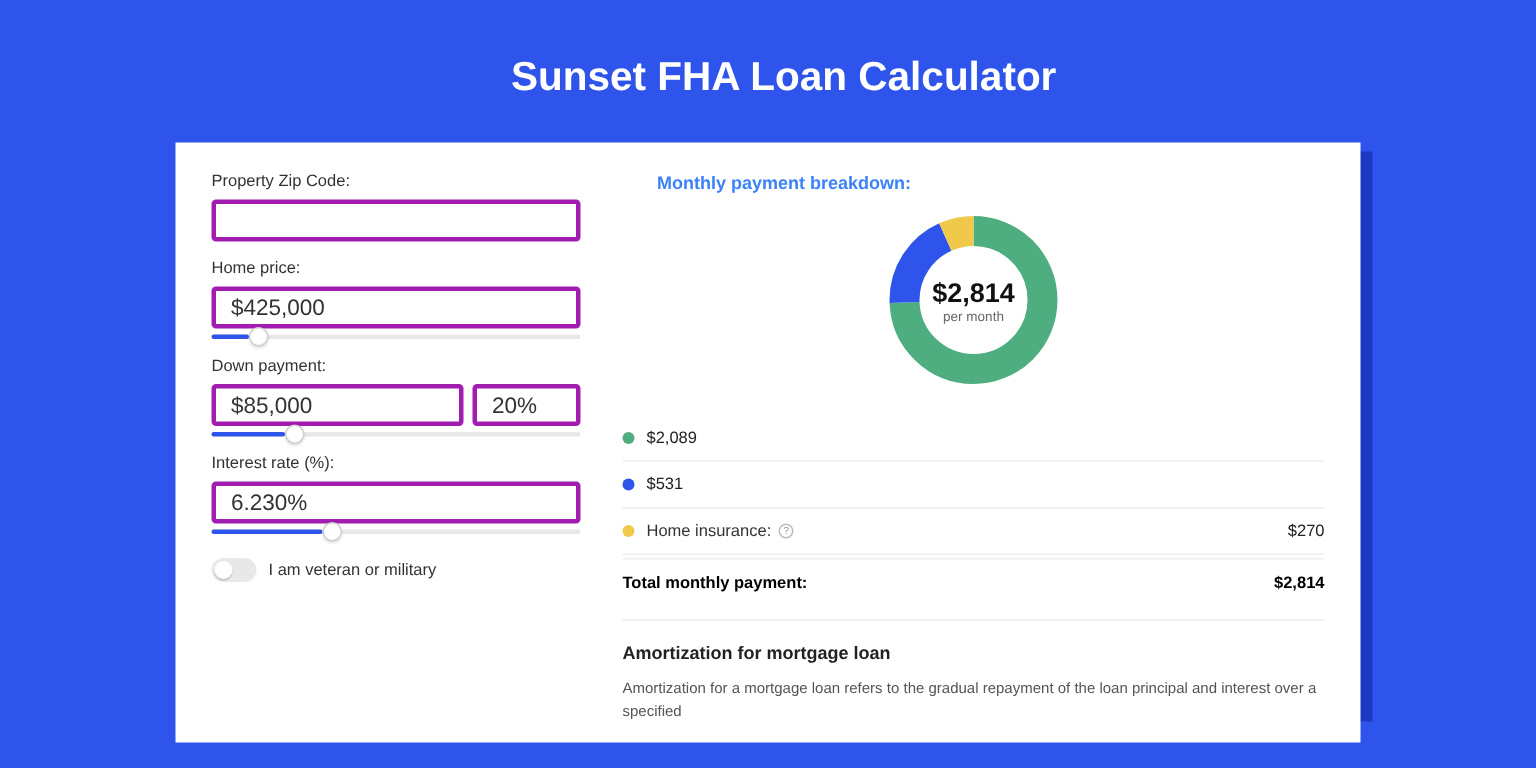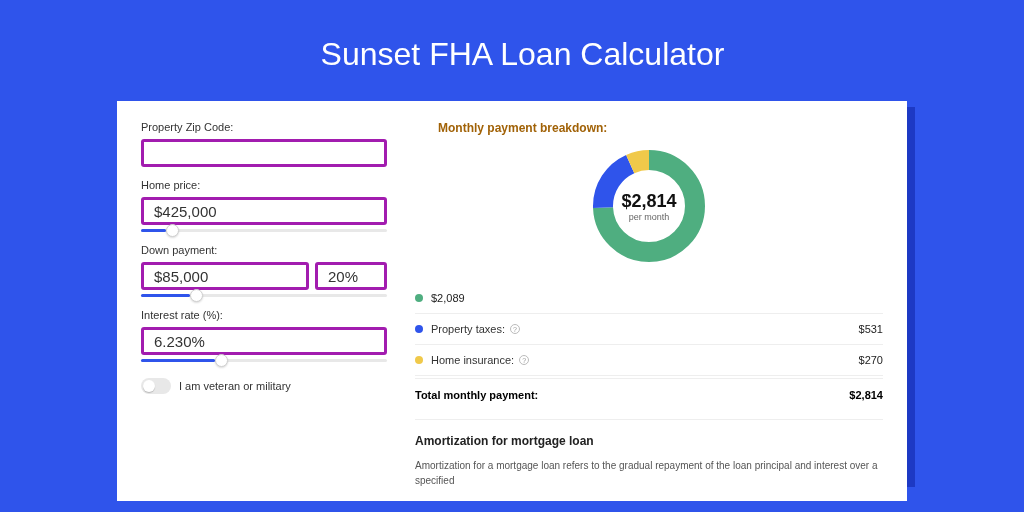--- a/index.html
+++ b/index.html
@@ -1,17 +1,17 @@
 <!DOCTYPE html>
 <html><head>
 <meta charset="utf-8">
 <style>
   * { box-sizing: border-box; margin: 0; padding: 0; }
   body { font-family: -apple-system, BlinkMacSystemFont, "Segoe UI", Arial, sans-serif; background:#2f54eb; width:1024px; height:512px; overflow:hidden; }
-  .page-title { color:#fff; font-size:32px; font-weight:400; text-align:center; padding:36px 0 28px;margin-left:21px; }
+  .page-title { color:#fff; font-size:27px; font-weight:700; text-align:center; padding:36px 0 28px;margin-left:21px; }
   .card { background:#fff; margin:0 auto; width:790px; padding:20px 24px 0; display:flex; gap:28px; height:400px; overflow:hidden; }
   .card-shadow { position:relative; }
   .card-shadow::before { content:""; position:absolute; top:6px; right:-8px; width:790px; height:380px; background:#1d39c4; }
   .card-shadow .card { position:relative; }
   .left { width:246px; flex:0 0 246px; }
   .right { flex:1; }
   .lbl { font-size:11px; color:#333; margin-bottom:6px; display:block; }
   .input { width:100%; height:28px; border:3px solid #a21caf; border-radius:3px; padding:0 10px; font-size:15px; color:#333; background:#fff; }
   .field { margin-bottom:12px; }
   .slider-track { height:3px; background:#e8e8e8; margin-top:4px; position:relative; border-radius:2px; }
@@ -19,21 +19,21 @@
   .slider-handle { position:absolute; top:-5px; width:13px; height:13px; background:#fff; border:1px solid #d0d0d0; border-radius:50%; box-shadow:0 1px 2px rgba(0,0,0,.15); }
   .two { display:flex; gap:6px; }
   .two .input:first-child { flex:1; }
   .two .input:last-child { width:72px; }
   .periods { display:flex; gap:4px; }
   .period-btn { width:36px; height:24px; border:1px solid #d9d9d9; background:#fff; font-size:11px; border-radius:3px; cursor:pointer; color:#333; }
   .period-btn.active { background:#dbe4ff; border-color:#7a97f0; color:#2f3a8f; }
   .toggle-row { display:flex; align-items:center; gap:8px; margin-top:16px; font-size:11px; color:#333; }
   .toggle { width:30px; height:16px; background:#e8e8e8; border-radius:8px; position:relative; cursor:pointer; }
   .toggle::after { content:""; position:absolute; left:2px; top:2px; width:12px; height:12px; background:#fff; border-radius:50%; box-shadow:0 1px 1px rgba(0,0,0,.2); }
-  .section-title { font-size:12px; font-weight:700; color:#a16207; margin-bottom:12px;padding-left:23px; }
+  .section-title { font-size:12px; font-weight:700; color:#3b82f6; margin-bottom:12px;padding-left:23px; }
   .donut-wrap { display:flex; justify-content:center; margin:6px 0 18px; }
   .donut { position:relative; width:118px; height:118px; }
   .donut svg { transform:rotate(-90deg); }
   .donut-center { position:absolute; inset:0; display:flex; flex-direction:column; align-items:center; justify-content:center; }
   .donut-center .amt { font-size:18px; font-weight:800; color:#111; }
   .donut-center .sub { font-size:9px; color:#666; }
   .legend { font-size:11px; }
   .legend-row { display:flex; align-items:center; padding:9px 0; border-bottom:1px solid #eee; }
   .legend-row:last-of-type { border-bottom:none; }
   .dot { width:8px; height:8px; border-radius:50%; margin-right:8px; flex:0 0 8px; }
@@ -121,24 +121,20 @@
       </div>
     </div>
 
     <div class="legend">
       <div class="legend-row">
         <span class="dot green"></span>
         <span class="legend-val">$2,089</span>
       </div>
       <div class="legend-row">
         <span class="dot blue"></span>
-        <span class="legend-label">
-          <span>Property taxes:</span>
-          <span class="info-icon">?</span>
-        </span>
         <span class="legend-val">$531</span>
       </div>
       <div class="legend-row">
         <span class="dot yellow"></span>
         <span class="legend-label">
           <span>Home insurance:</span>
           <span class="info-icon">?</span>
         </span>
         <span class="legend-val">$270</span>
       </div>

